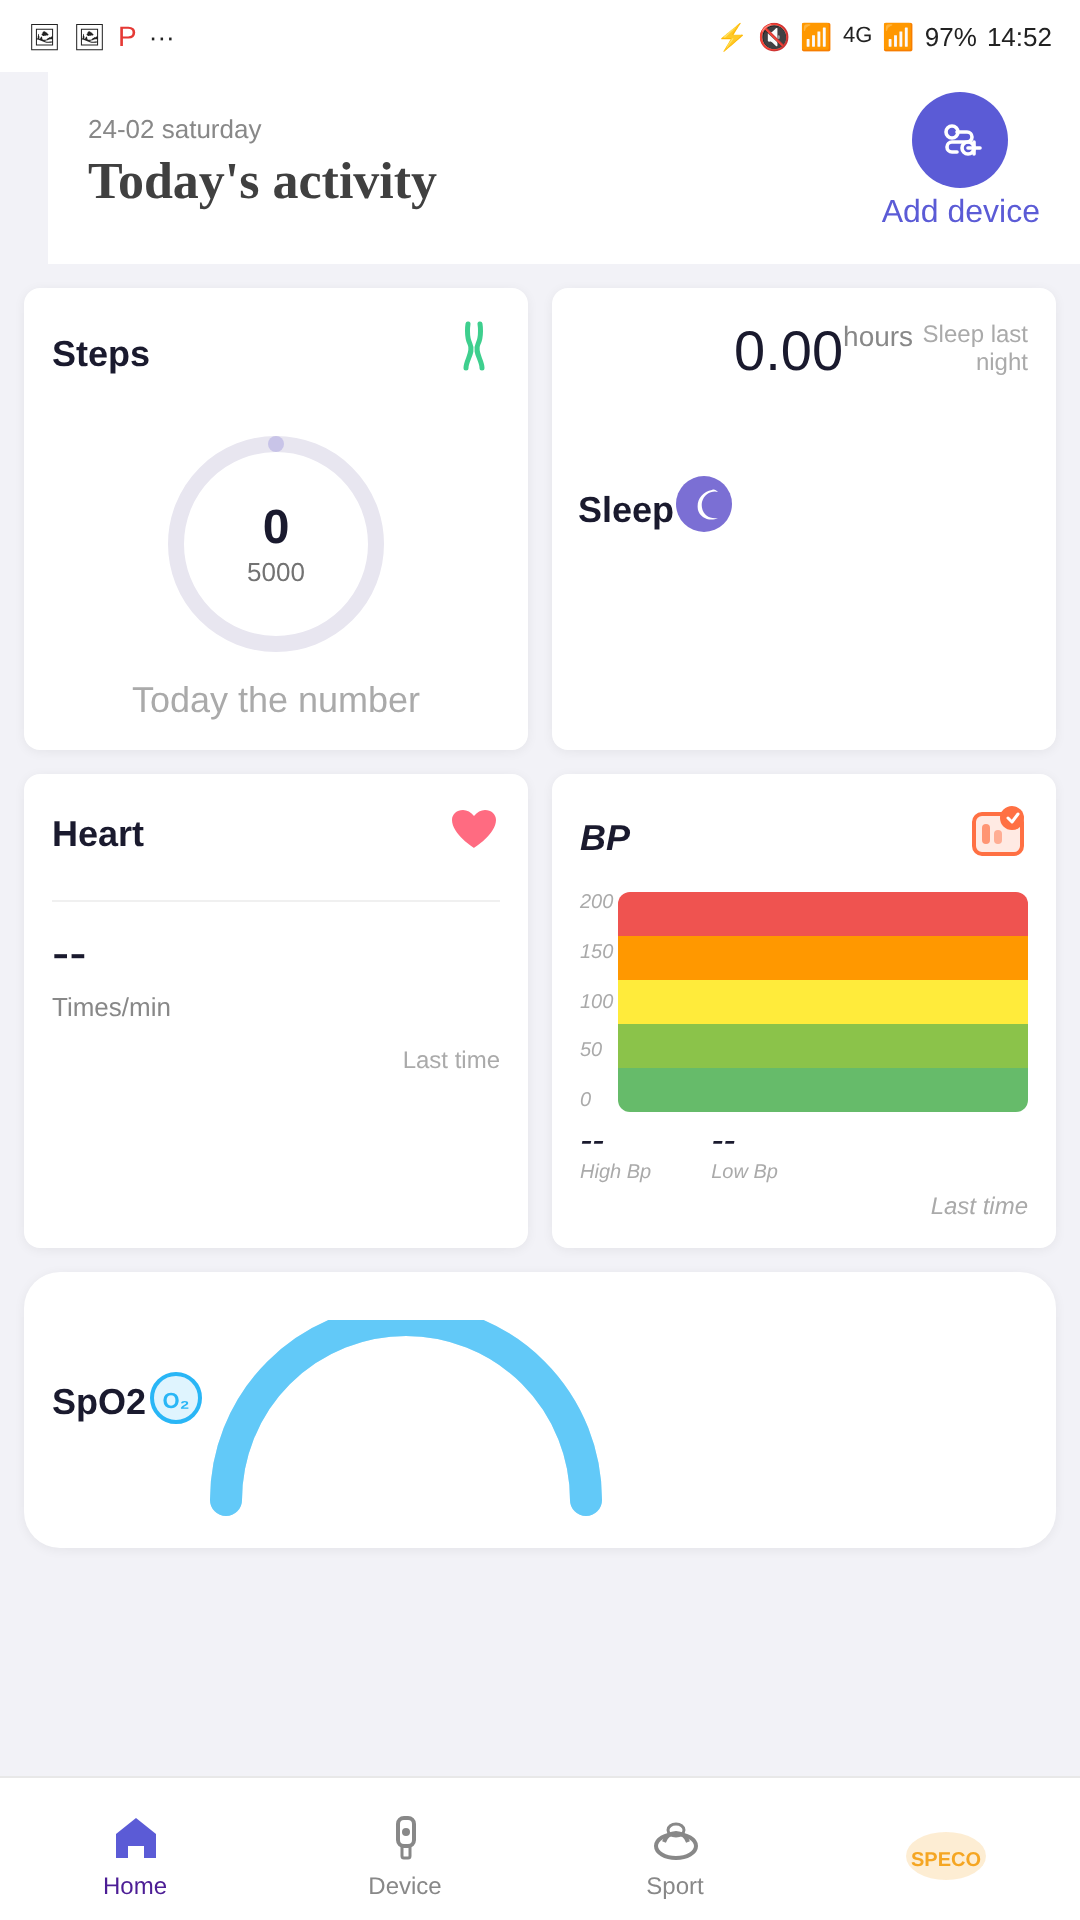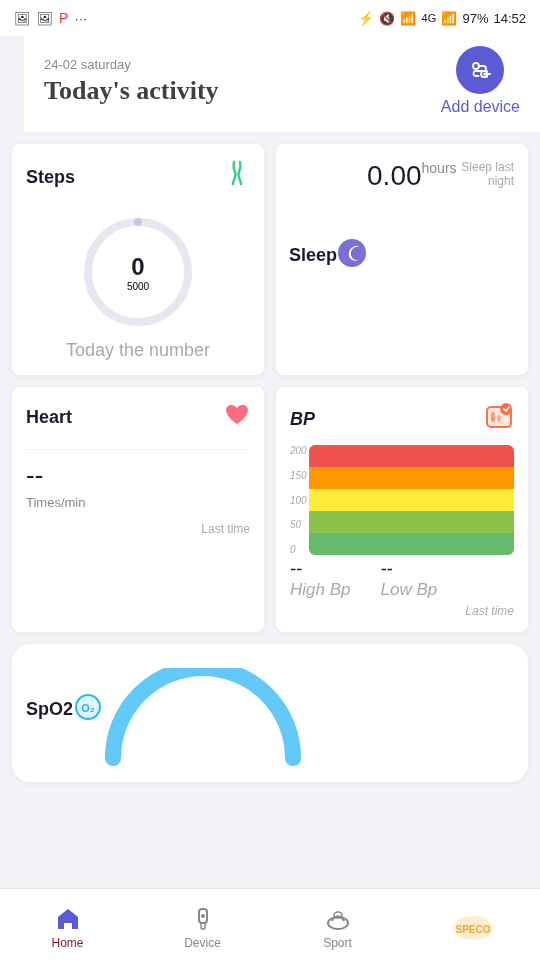--- a/index.html
+++ b/index.html
@@ -127,22 +127,22 @@
       transform: translate(-50%, -50%);
       text-align: center;
     }
     .ring-value {
       font-size: 24px;
       font-weight: 600;
       color: #1a1a2e;
       display: block;
     }
     .ring-goal {
-      font-size: 10px;
-      color: #000000;
+      font-size: 13px;
+      color: #737373;
       display: block;
     }
     .card-footer-label {
       font-size: 18px;
       color: #aaa;
       margin-top: 4px;
       text-align: center;
     }
 
     
@@ -216,21 +216,21 @@
       color: #aaa;
       padding-right: 2px;
     }
     .bp-values {
       display: flex;
       gap: 30px;
       margin-top: 4px;
     }
     .bp-item { display: flex; flex-direction: column; align-items: flex-start; }
     .bp-val { font-size: 18px; font-weight: 500; color: #1a1a2e; }
-    .bp-label { font-size: 17px; color: #aaa; }
+    .bp-label { font-size: 10px; color: #aaa; }
     .bp-footer { font-size: 12px; color: #aaa; text-align: right; margin-top: 4px; }
 
     
     .spo2-card-wide {
       background: #fff;
       border-radius: 18px;
       padding: 16px 14px 14px 14px;
       box-shadow: 0 1px 6px rgba(0,0,0,0.06);
       display: flex;
       flex-direction: row;
@@ -261,21 +261,21 @@
       justify-content: center;
       gap: 3px;
       cursor: pointer;
       padding-top: 6px;
       text-align: center;
     }
     .nav-label {
       font-size: 12px;
       color: #888;
     }
-    .nav-label.active { color: #7f1d1d; }
+    .nav-label.active { color: #4c1d95; }
 
     
     .icon-walk {
       color: #3ecf8e;
       font-size: 22px;
     }
     .icon-sleep {
       font-size: 24px;
     }
   </style>

